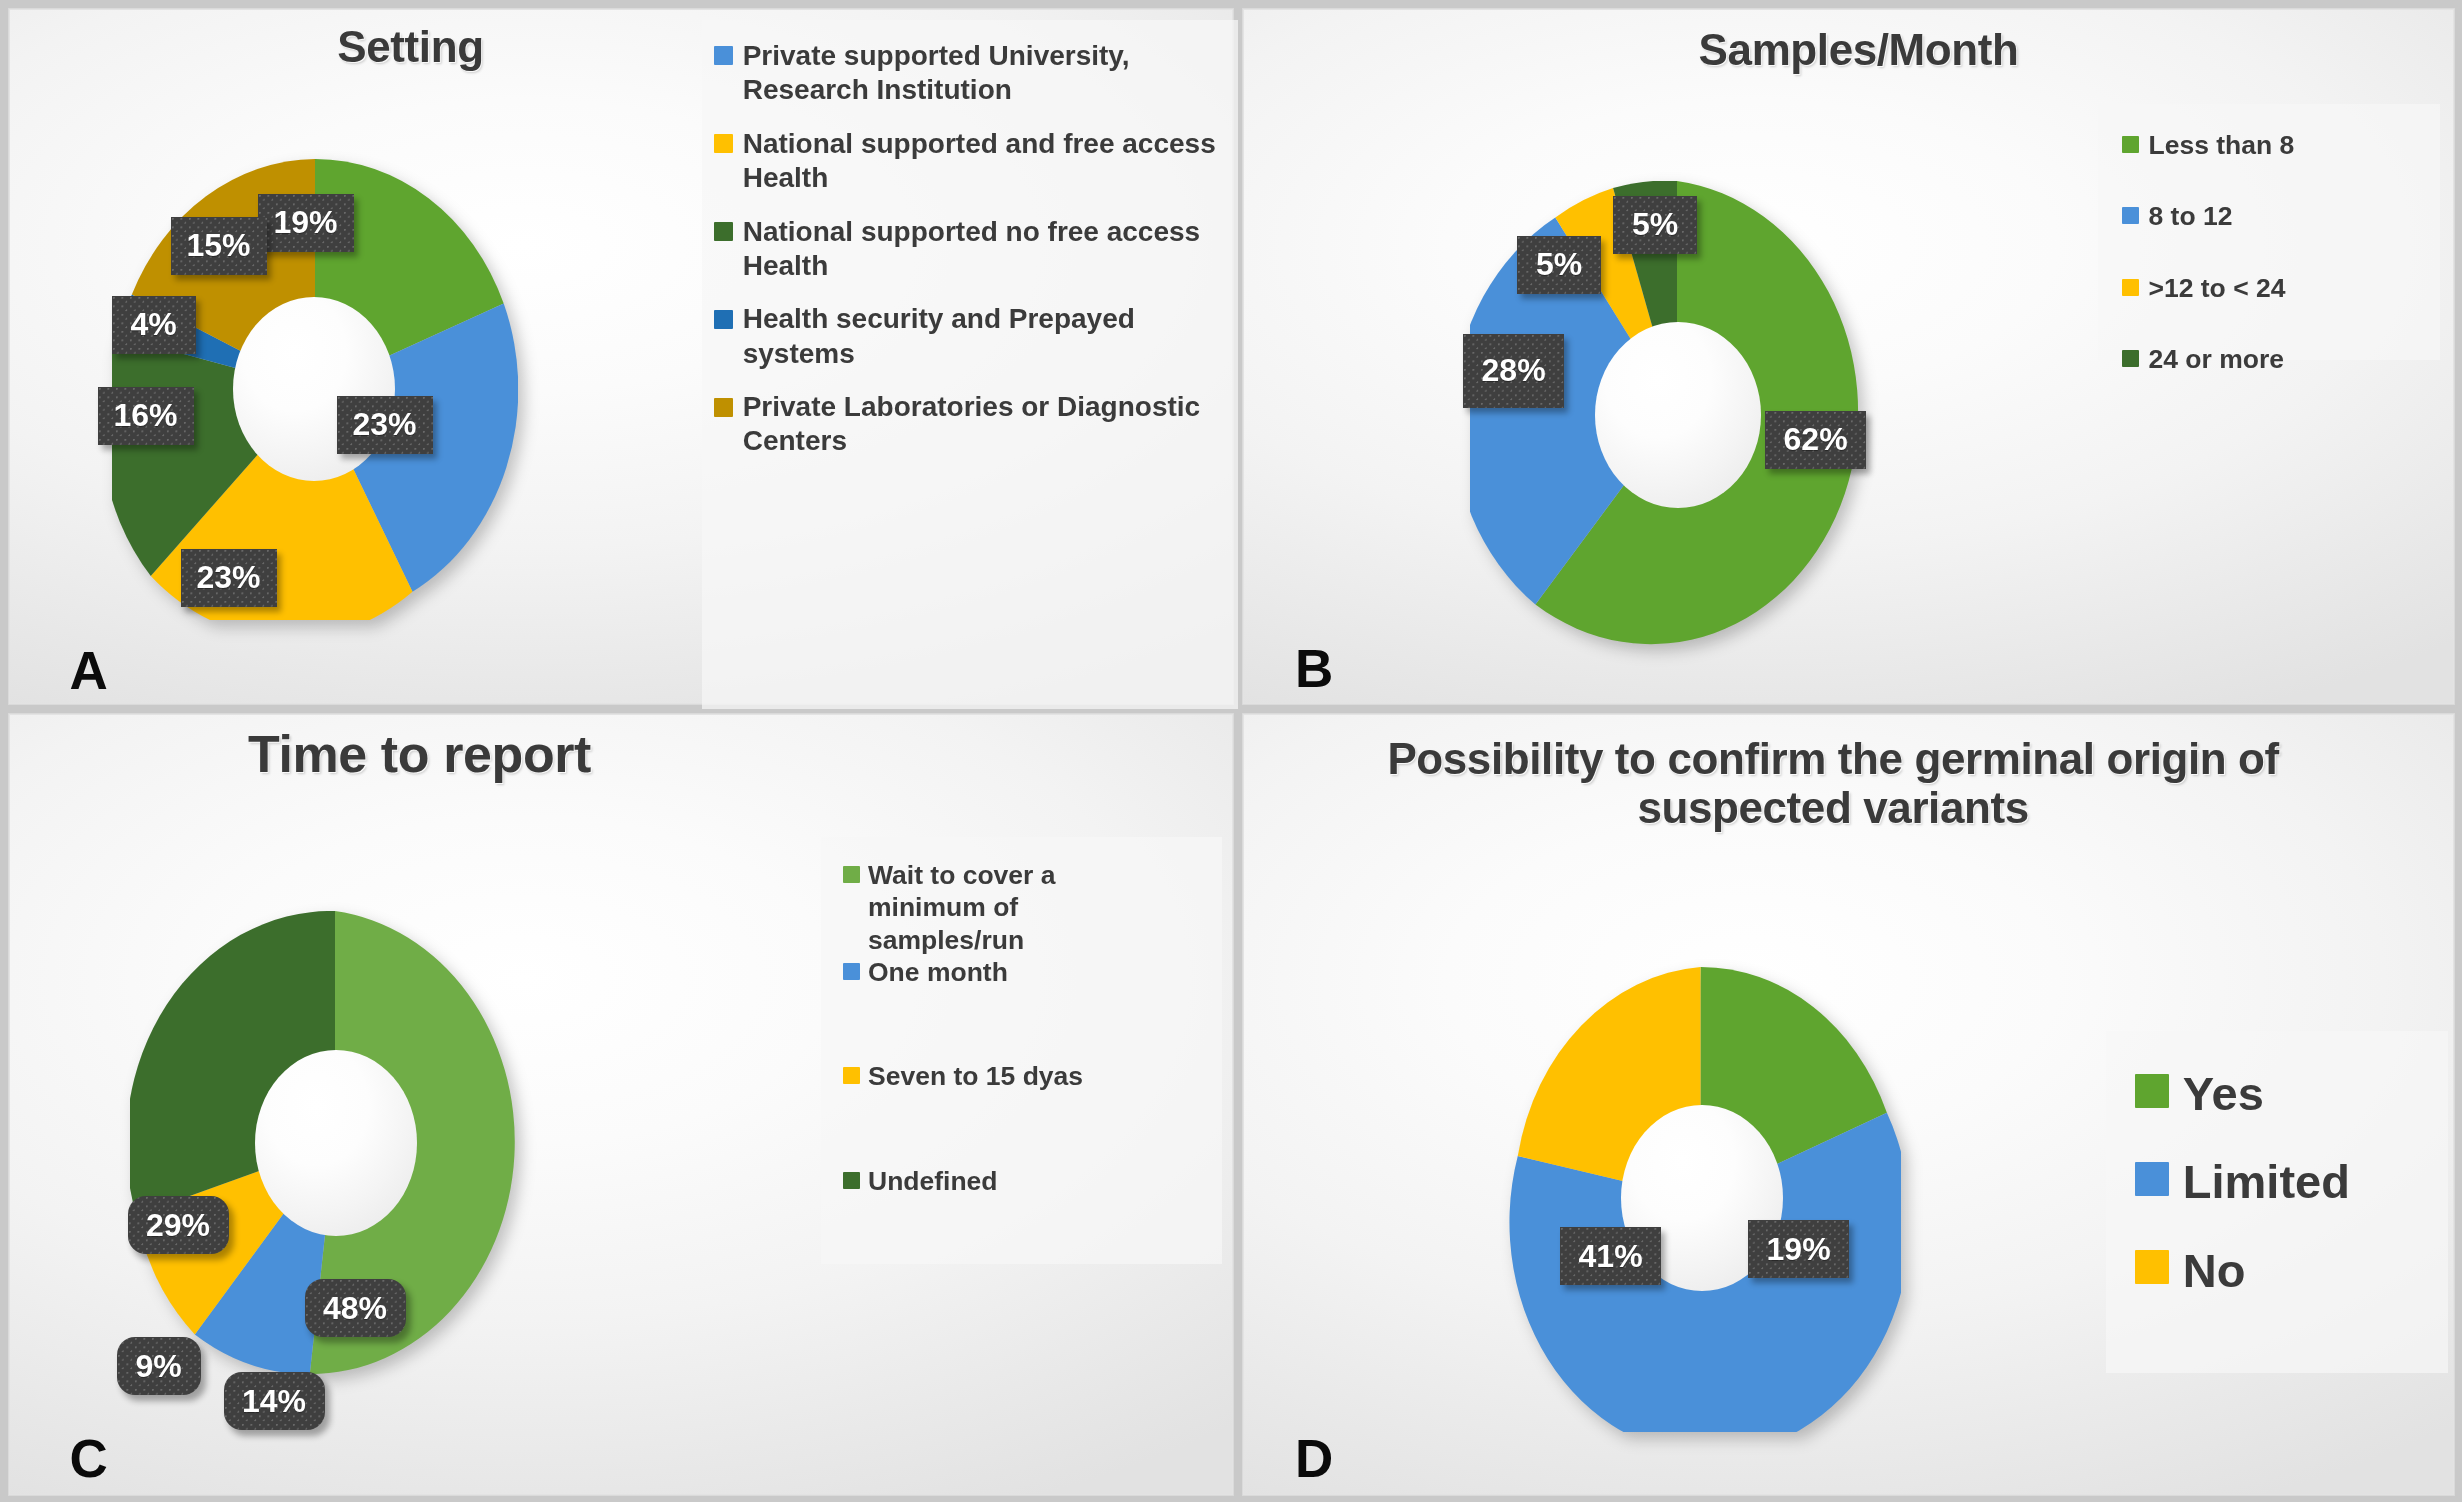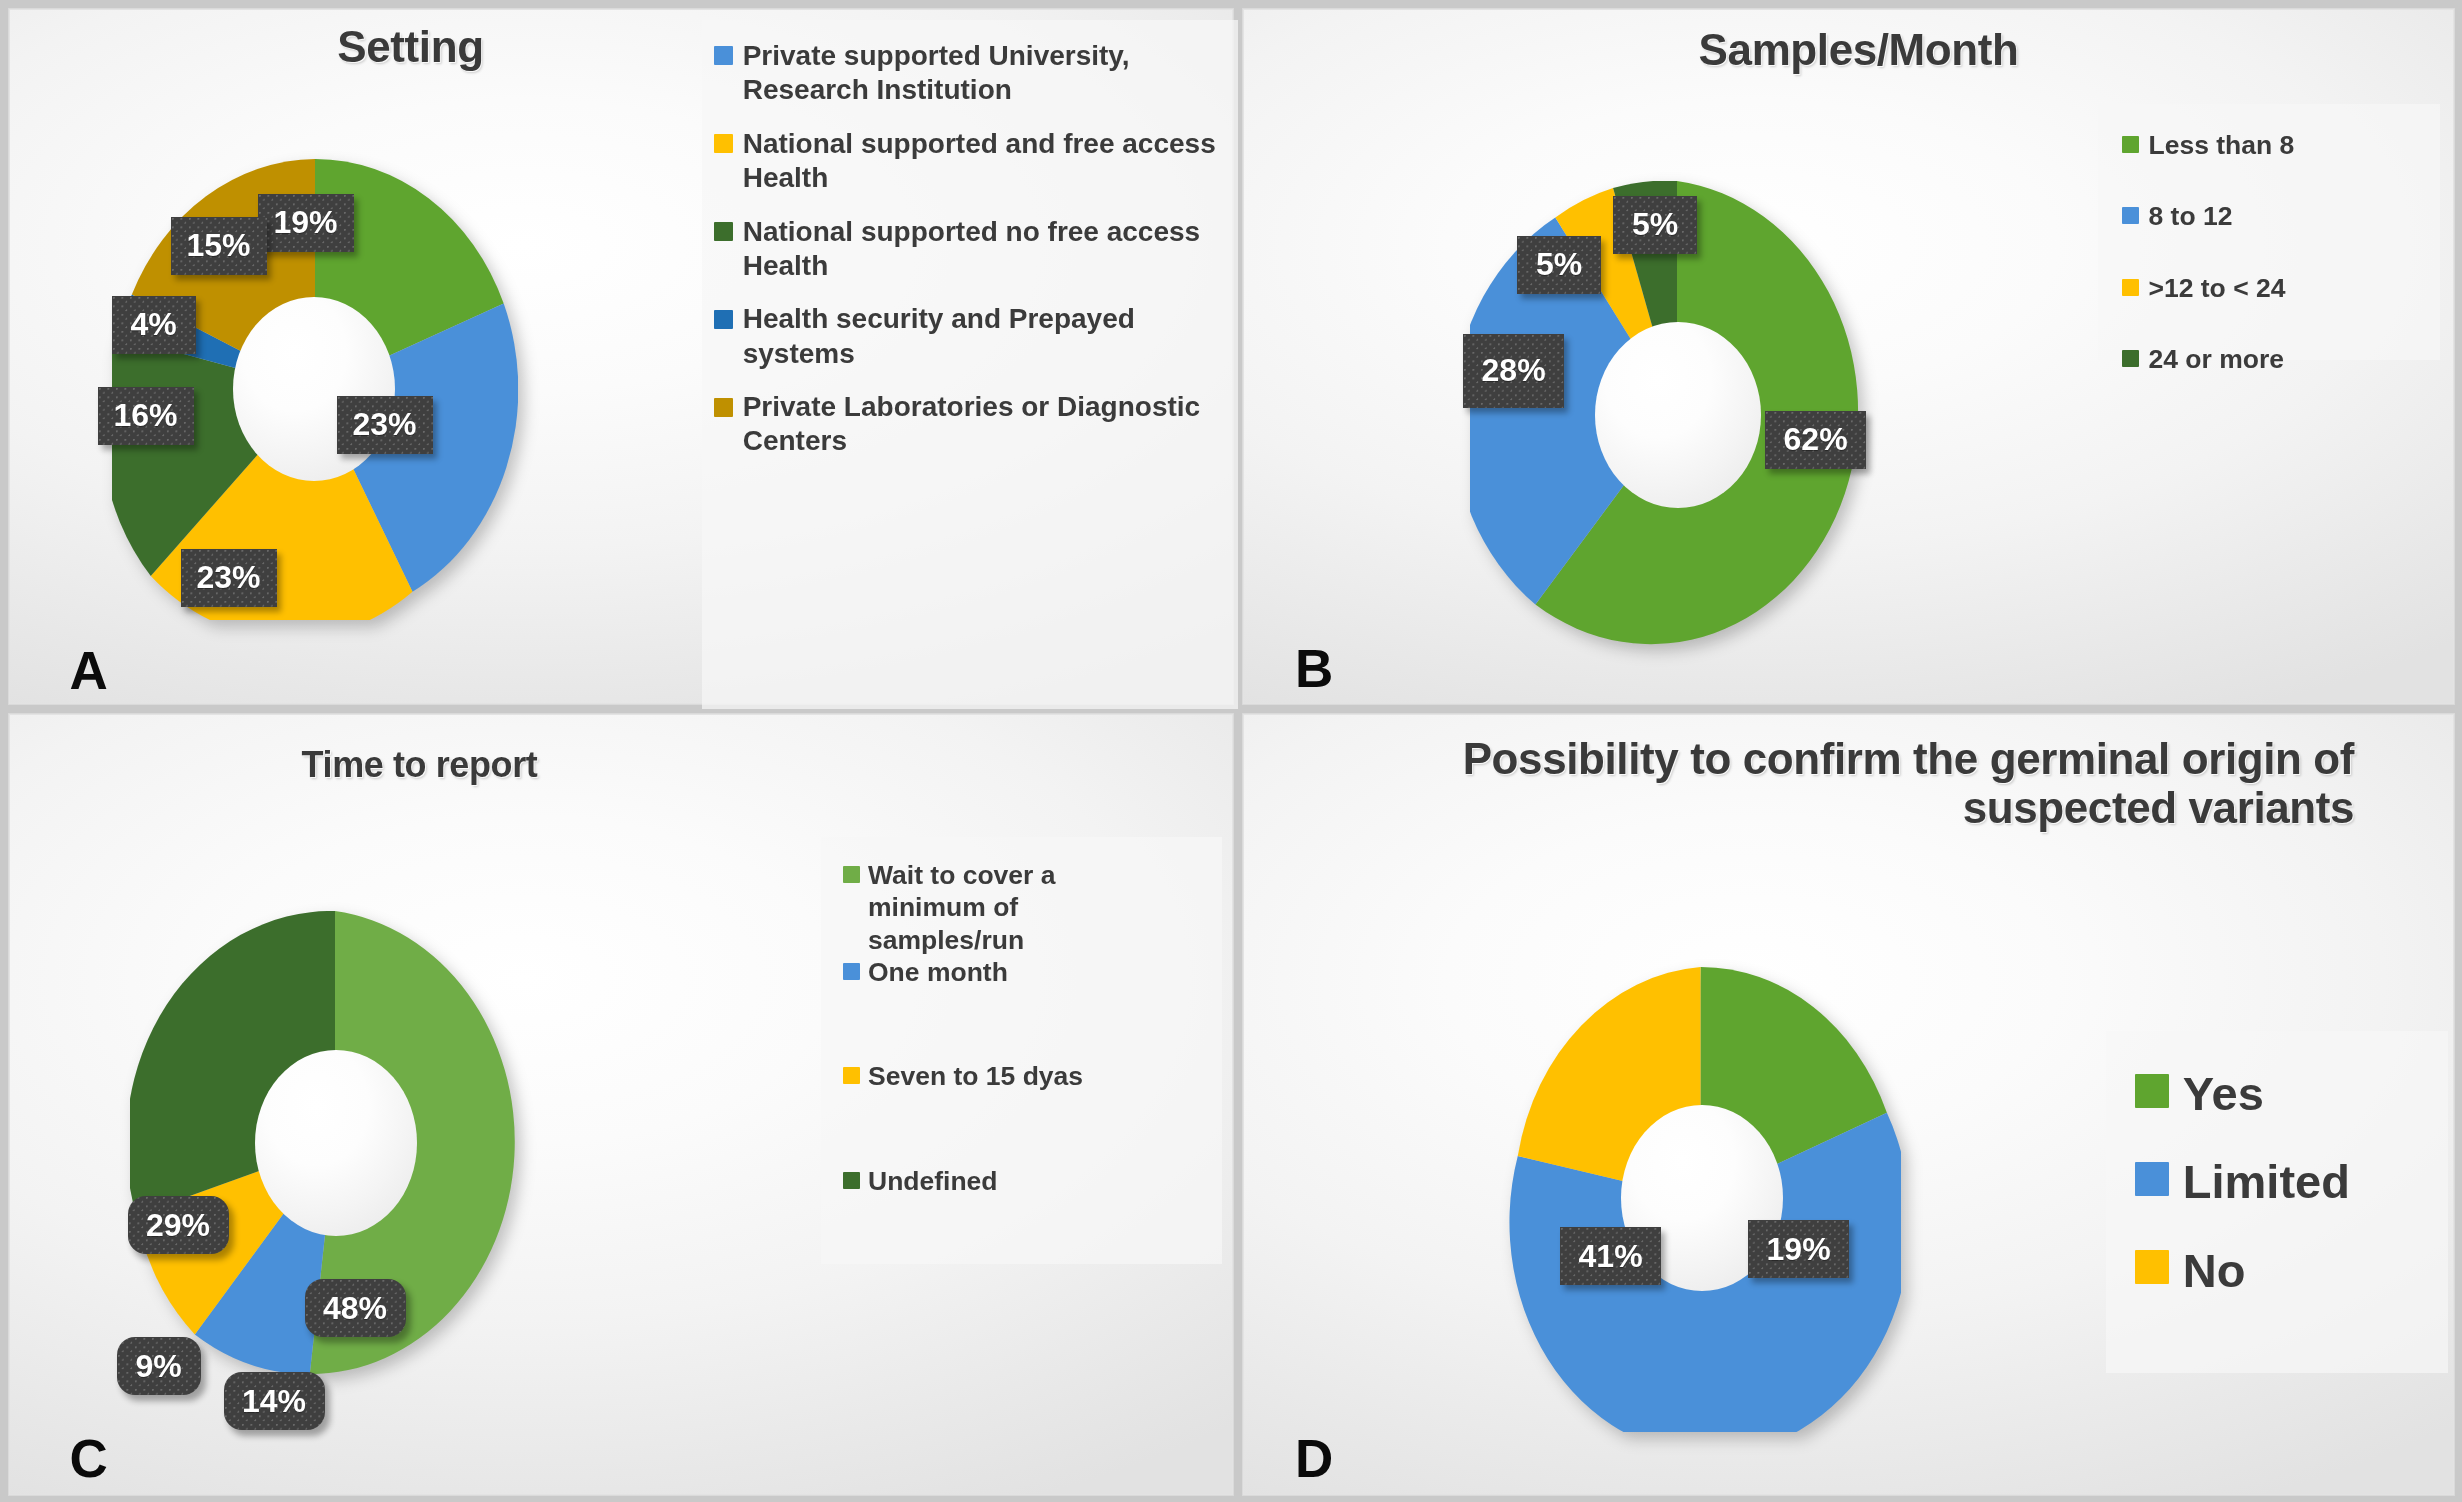--- a/index.html
+++ b/index.html
@@ -115,31 +115,31 @@
   .panel-b .panel-letter{ left:51px; top:632px; }
   .panel-b .donut-wrap{ left:226px; top:171px; width:414px; height:465px; }
   .panel-b .donut-hole{ left:125px; top:141px; width:166px; height:186px; }
   .panel-b .legend{ left:854px; top:94px; width:342px; height:256px; padding:25.6px 0 0 24px; }
   .panel-b .legend-item{ margin-bottom:39px; }
   .panel-b .legend-swatch{ width:17px;height:17px;margin-top:6.8px;margin-right:9.4px; }
   .panel-b .legend-label{ font-size:26.5px; }
   .panel-b .dlabel{ font-size:32px; }
 
   
-  .panel-c .panel-title{ left:111px; top:30px; width:598px; font-size:36px; }
+  .panel-c .panel-title{ left:111px; top:10px; width:598px; font-size:52px; }
   .panel-c .panel-letter{ left:60px; top:717px; }
   .panel-c .donut-wrap{ left:120px; top:196px; width:410px; height:465px; }
   .panel-c .donut-hole{ left:125px; top:139px; width:162px; height:186px; }
   .panel-c .legend{ left:811px; top:122px; width:401px; height:427px; padding:22px 0 0 22px; }
   .panel-c .legend-swatch{ width:17px;height:17px;margin-top:6.8px;margin-right:8.5px; }
   .panel-c .legend-label{ font-size:26.5px; }
   .panel-c .dlabel{ font-size:32px;border-radius:18px; }
 
   
-  .panel-d .panel-title{ left:68px; top:19px; width:1042px; font-size:44px;text-align:right; }
+  .panel-d .panel-title{ left:68px; top:19px; width:1042px; font-size:44px; }
   .panel-d .panel-letter{ left:51px; top:717px; }
   .panel-d .donut-wrap{ left:256px; top:252px; width:401px; height:465px; }
   .panel-d .donut-hole{ left:121px; top:138px; width:162px; height:186px; }
   .panel-d .legend{ left:862px; top:316px; width:342px; height:342px; padding:34px 0 0 29px; }
   .panel-d .legend-item{ margin-bottom:31px; }
   .panel-d .legend-swatch{ width:34px;height:34px;margin-top:8.5px;margin-right:13.7px; }
   .panel-d .legend-label{ font-size:47px; }
   .panel-d .dlabel{ font-size:32px; }
 </style>
 </head>

